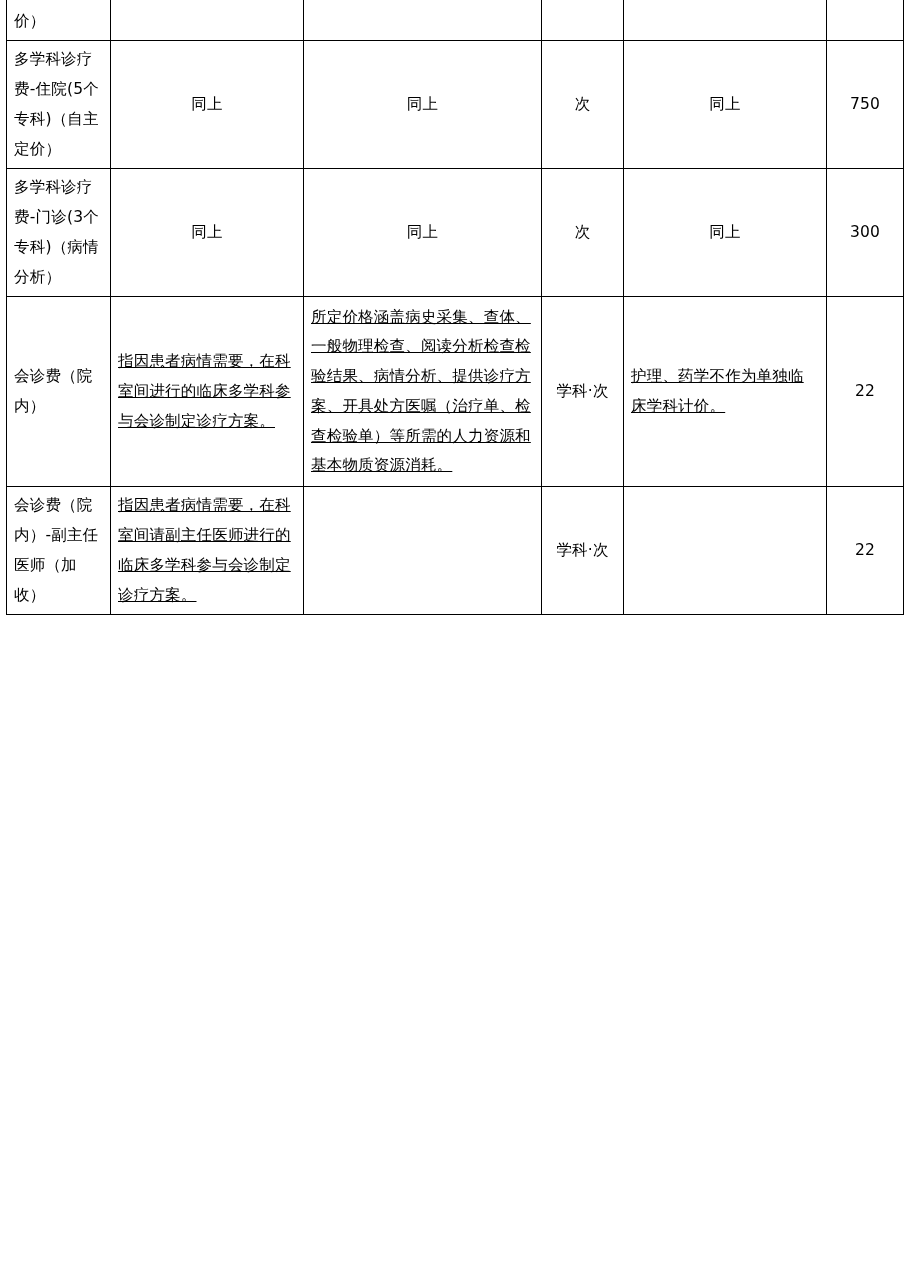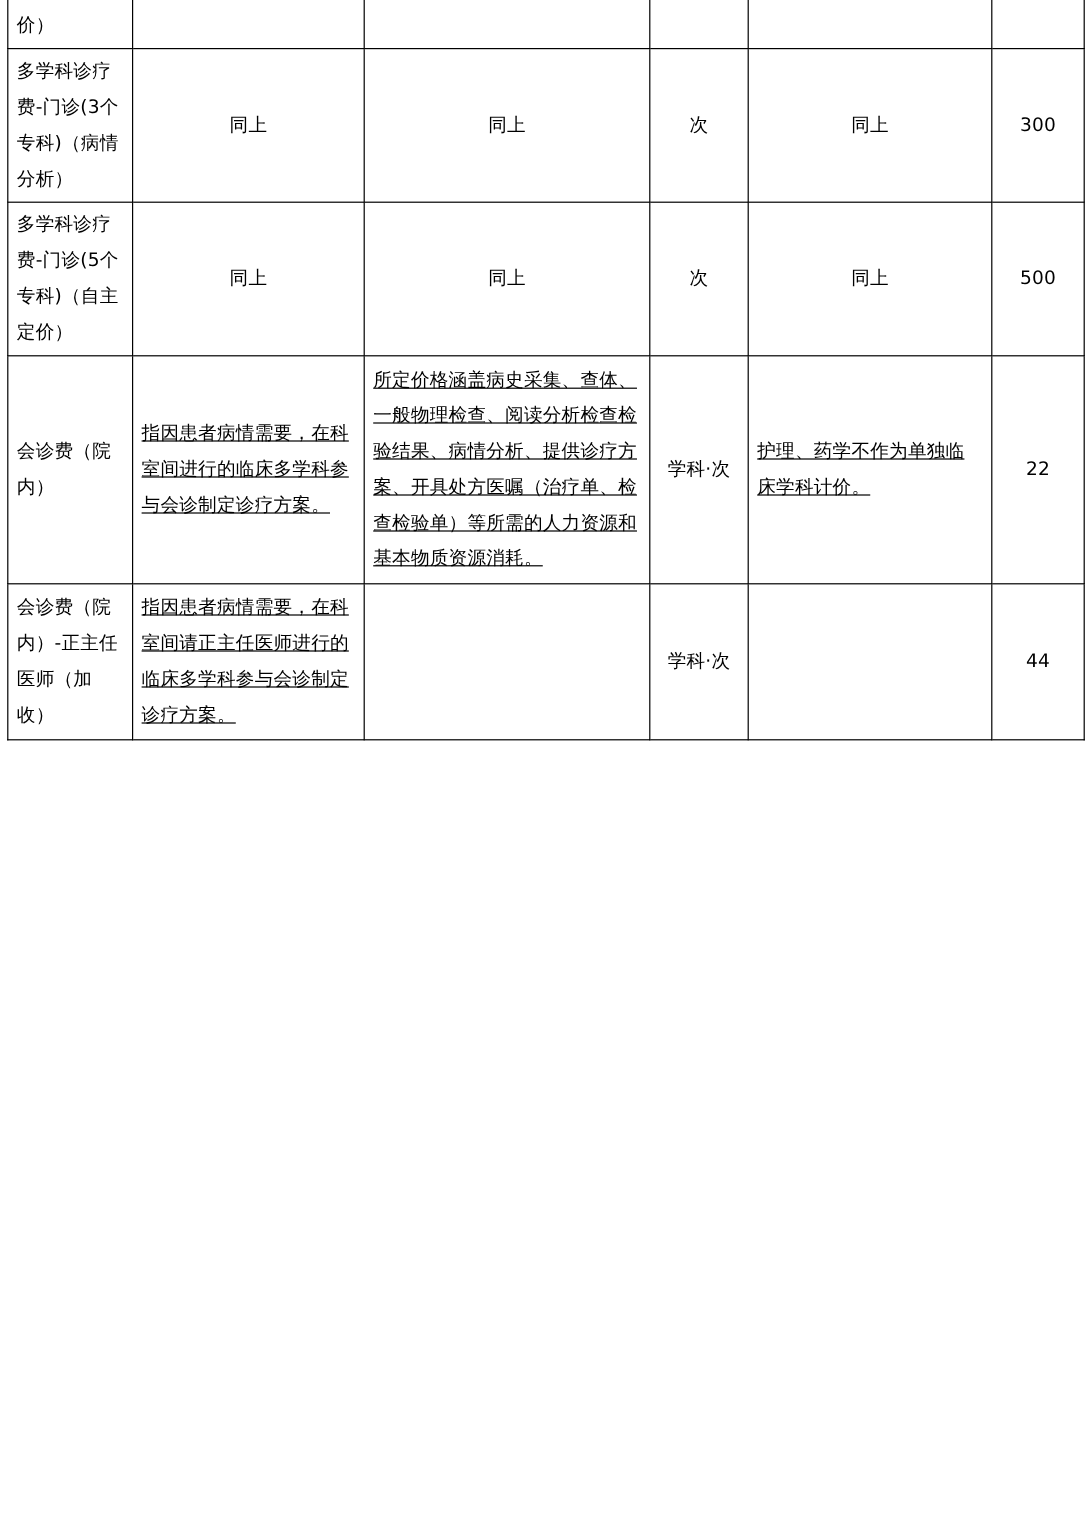--- a/index.html
+++ b/index.html
@@ -98,57 +98,57 @@
 
       <tr class="row-clip">
         <td class="cell-name">个专科）（自主定价）</td>
         <td class="ditto"></td>
         <td class="ditto"></td>
         <td class="cell-unit"></td>
         <td class="cell-note"></td>
         <td class="cell-price"></td>
       </tr>
 
+      <tr class="row-tall">
+        <td class="cell-name">多学科诊疗费-住院(5个专科)（自主定价）</td>
+        <td class="ditto">同上</td>
+        <td class="ditto">同上</td>
+        <td class="cell-unit">次</td>
+        <td class="ditto">同上</td>
+        <td class="cell-price">750</td>
+      </tr>
 
 
 
       <tr class="row-tall">
         <td class="cell-name">多学科诊疗费-门诊(3个专科)（病情分析）</td>
         <td class="ditto">同上</td>
         <td class="ditto">同上</td>
         <td class="cell-unit">次</td>
         <td class="ditto">同上</td>
         <td class="cell-price">300</td>
       </tr>
 
 
-      <tr class="row-tall">
-        <td class="cell-name">多学科诊疗费-门诊(5个专科)（自主定价）</td>
-        <td class="ditto">同上</td>
-        <td class="ditto">同上</td>
-        <td class="cell-unit">次</td>
-        <td class="ditto">同上</td>
-        <td class="cell-price">500</td>
-      </tr>
 
       <tr class="row-big">
         <td class="cell-name">会诊费（院内）</td>
         <td class="cell-content">指因患者病情需要，在科室间进行的临床多学科参与会诊制定诊疗方案。</td>
         <td class="cell-desc">所定价格涵盖病史采集、查体、一般物理检查、阅读分析检查检验结果、病情分析、提供诊疗方案、开具处方医嘱（治疗单、检查检验单）等所需的人力资源和基本物质资源消耗。</td>
         <td class="cell-unit">学科·次</td>
         <td class="cell-note">护理、药学不作为单独临床学科计价。</td>
         <td class="cell-price">22</td>
       </tr>
 
-
-      <tr class="row-last">
-        <td class="cell-name">会诊费（院内）-正主任医师（加收）</td>
-        <td class="cell-content">指因患者病情需要，在科室间请正主任医师进行的临床多学科参与会诊制定诊疗方案。</td>
+      <tr class="row-mid">
+        <td class="cell-name">会诊费（院内）-副主任医师（加收）</td>
+        <td class="cell-content">指因患者病情需要，在科室间请副主任医师进行的临床多学科参与会诊制定诊疗方案。</td>
         <td class="cell-desc empty"></td>
         <td class="cell-unit">学科·次</td>
         <td class="cell-note empty"></td>
-        <td class="cell-price">44</td>
+        <td class="cell-price">22</td>
       </tr>
+
 
     </tbody>
   </table>
 
 </div>
 
 </body></html>

